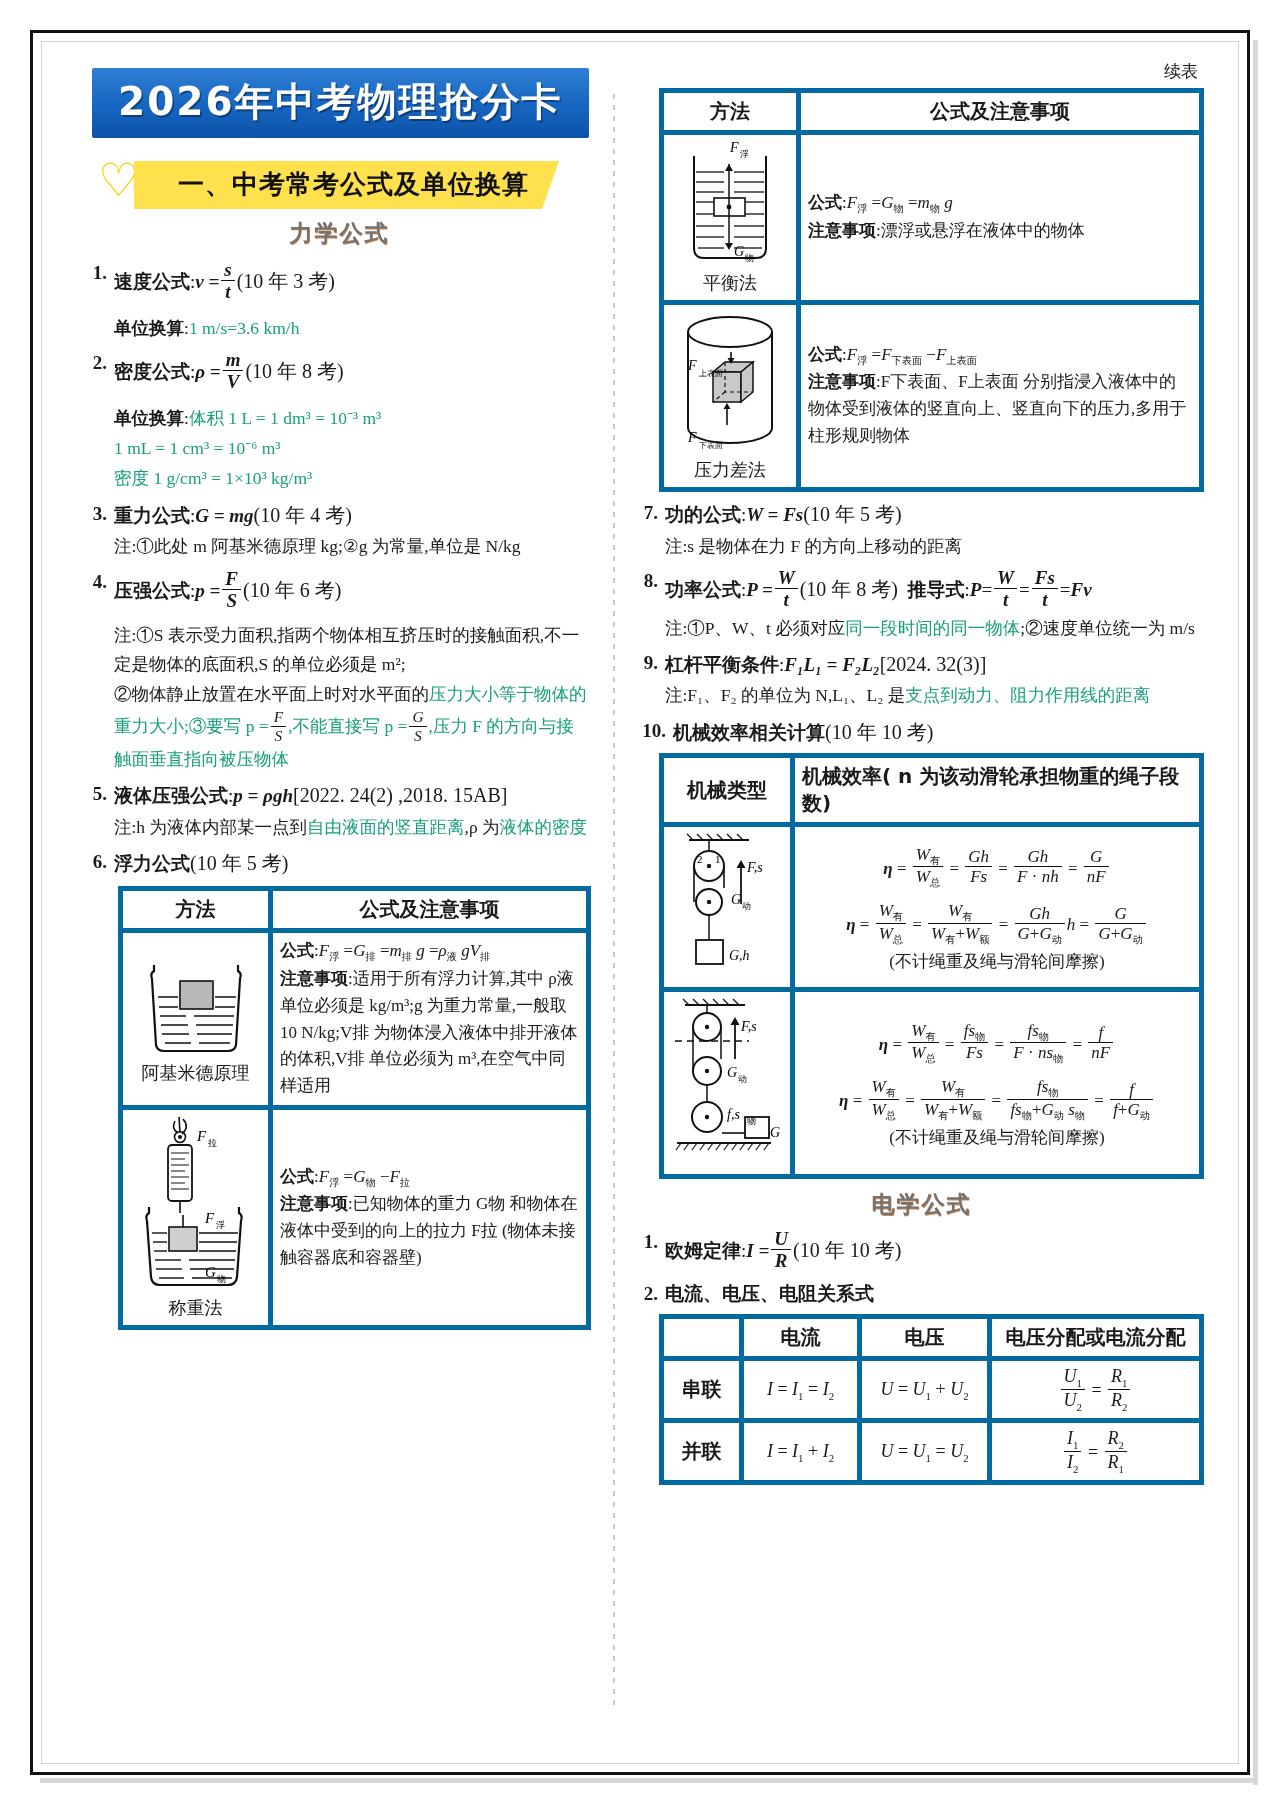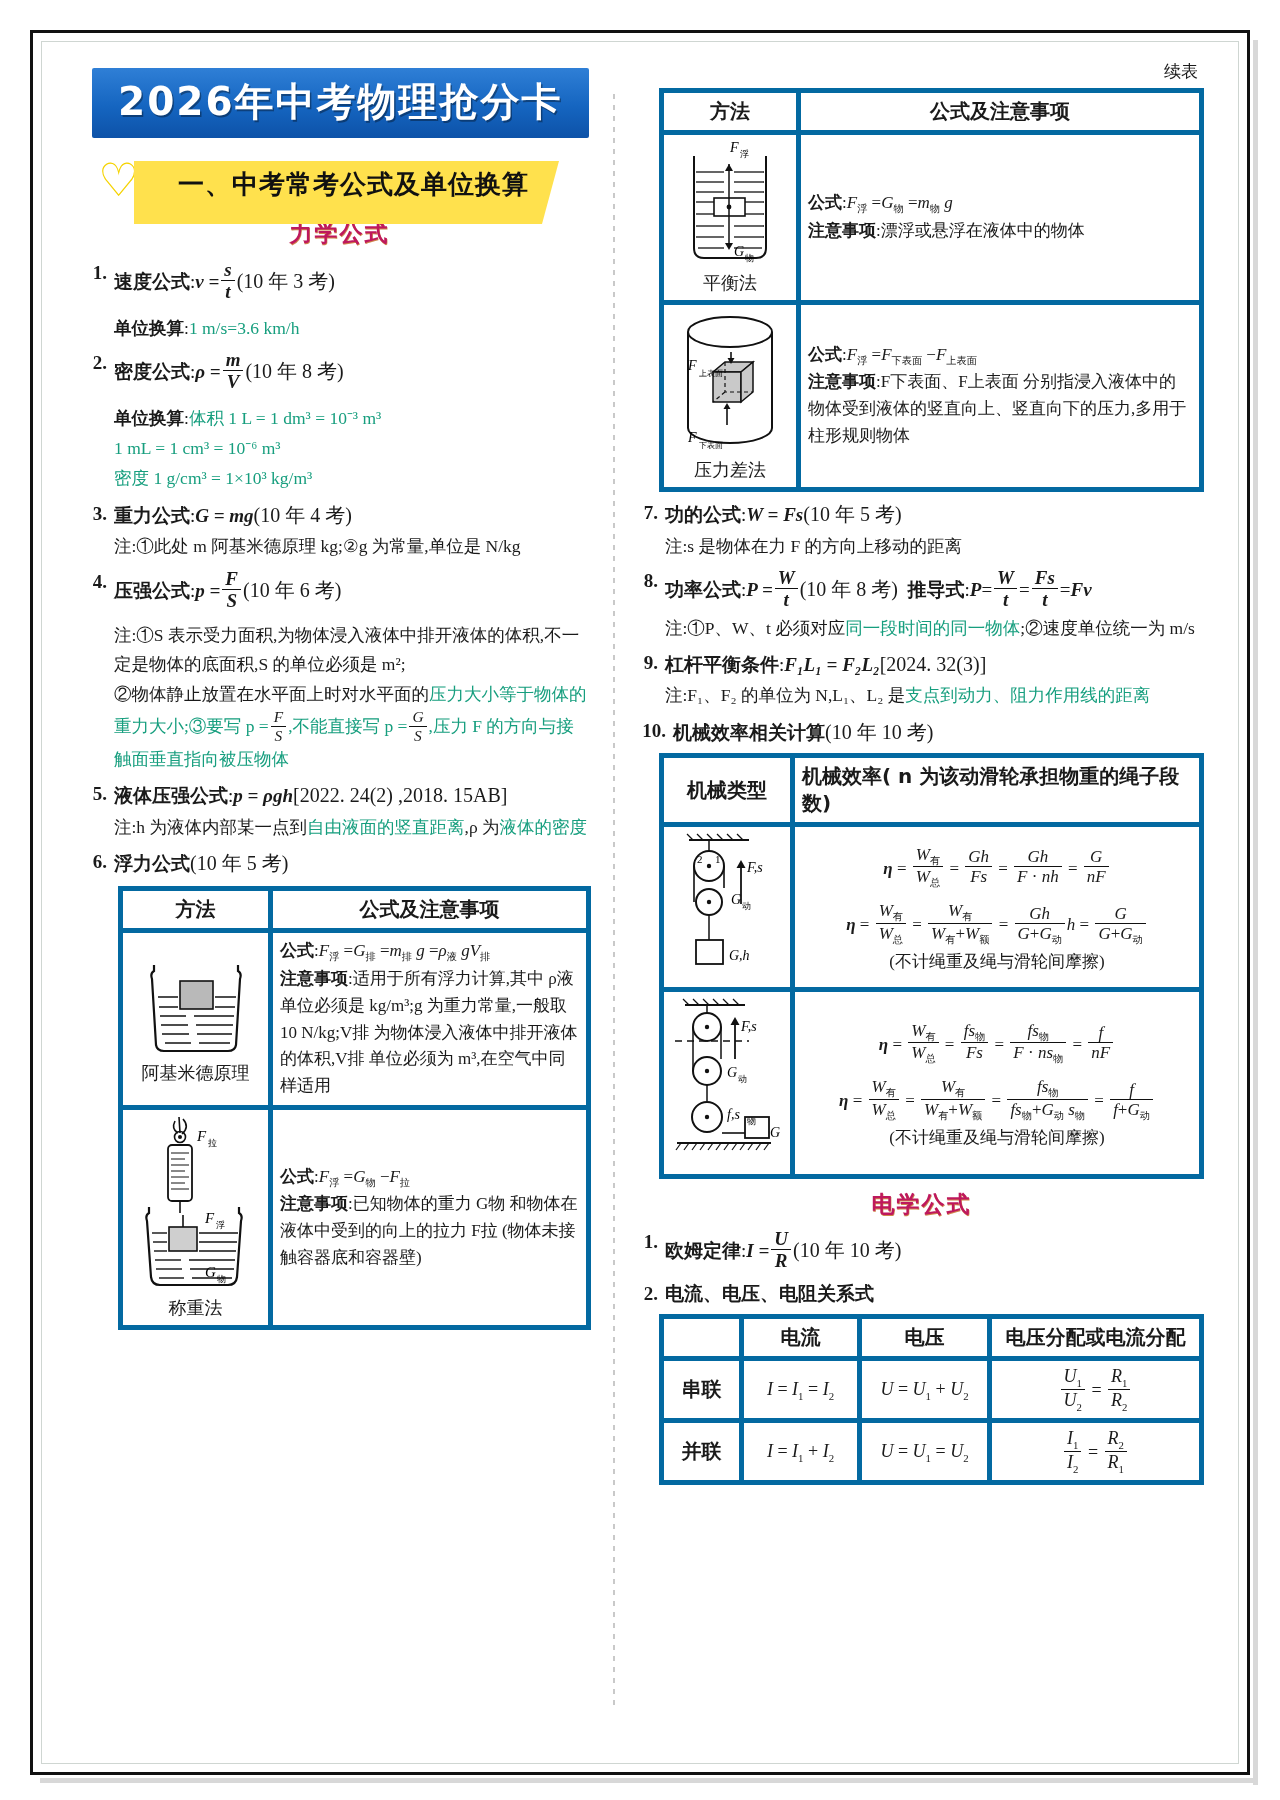--- a/index.html
+++ b/index.html
@@ -45,26 +45,26 @@
   }
   .sec-head-wrap{position:relative; margin:18px 0 4px 2px; height:46px;}
   .heart{
     position:absolute; left:8px; top:1px; width:50px; height:46px;
     color:#f5d300; font-size:46px; line-height:44px;
   }
   .sec-head{
     position:absolute; left:44px; top:3px;
     background:#ffe14d; color:#111;
     font-weight:bold; font-size:26px; letter-spacing:1px;
-    padding:6px 30px 22px 44px;
+    padding:6px 30px 7px 44px;
     font-family:"DejaVu Sans", sans-serif;
     clip-path:polygon(0 0, 100% 0, 96% 100%, 0% 100%);
   }
   .subhead{
-    text-align:center; color:#be185d; font-weight:bold;
+    text-align:center; color:#737373; font-weight:bold;
     font-size:23px; letter-spacing:2px; margin:14px 0 10px 0;
     font-family:"DejaVu Sans", sans-serif;
     text-shadow:0.5px 0.5px 0 #d0854a;
   }
   .subhead.right{margin:10px 0 8px 0;}
 
   
   .item{display:flex; margin:7px 0 3px 0; line-height:1.5;}
   .num{font-weight:bold; font-size:19px; min-width:26px; text-align:right; padding-right:7px; font-family:"Liberation Serif",serif;}
   .num.wide{min-width:34px;}
@@ -148,21 +148,21 @@
           <span class="ttl">重力公式</span><span>:</span><b class="v">G = mg</b><span class="cnt">(10 年 4 考)</span>
           <div class="note">注:①此处 m 阿基米德原理 kg;②g 为常量,单位是 N/kg</div>
         </div>
       </div>
 
       
       <div class="item">
         <div class="num">4.</div>
         <div class="body">
           <span class="ttl">压强公式</span><span>:</span><b class="v">p =</b><span class="frac"><span class="t"><b class="v">F</b></span><span class="b"><b class="v">S</b></span></span><span class="cnt">(10 年 6 考)</span>
-          <div class="note" style="margin-top:9px;">注:①S 表示受力面积,为物体浸入液体中排开液体的体积,不一定是物体的底面积,S 的单位必须是 m²;</div>
+          <div class="note" style="margin-top:9px;">注:①S 表示受力面积,指两个物体相互挤压时的接触面积,不一定是物体的底面积,S 的单位必须是 m²;</div>
           <div class="note"><span>②物体静止放置在水平面上时对水平面的</span><span class="g">压力大小等于物体的重力大小</span><span class="g">;③要写 p =</span><span class="frac sm"><span class="t"><i class="v">F</i></span><span class="b"><i class="v">S</i></span></span><span class="g">,不能直接写 p =</span><span class="frac sm"><span class="t"><i class="v">G</i></span><span class="b"><i class="v">S</i></span></span><span class="g">,压力 F 的方向与接触面垂直指向被压物体</span></div>
         </div>
       </div>
 
       
       <div class="item">
         <div class="num">5.</div>
         <div class="body">
           <span class="ttl">液体压强公式</span><span>:</span><b class="v">p = ρgh</b><span class="cnt">[2022. 24(2) ,2018. 15AB]</span>
           <div class="note"><span>注:h 为液体内部某一点到</span><span class="g">自由液面的竖直距离</span><span>,ρ 为</span><span class="g">液体的密度</span></div>

